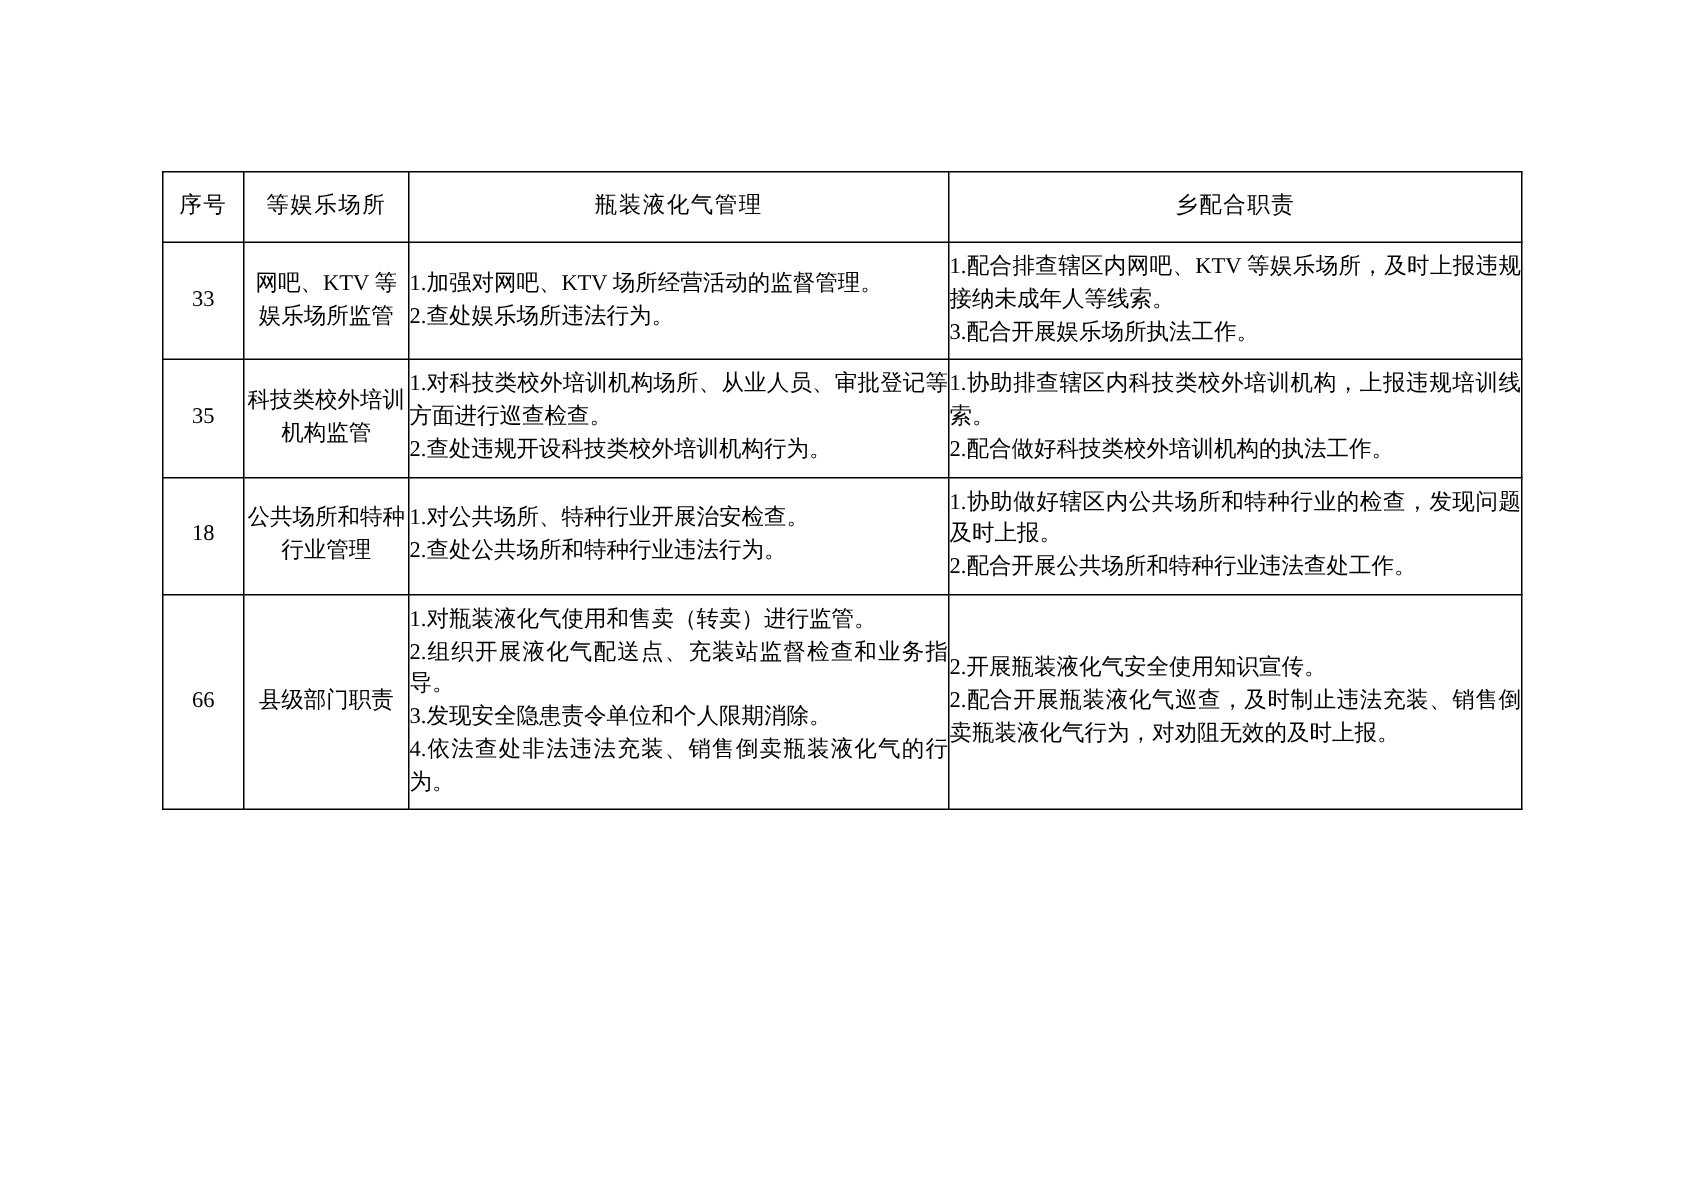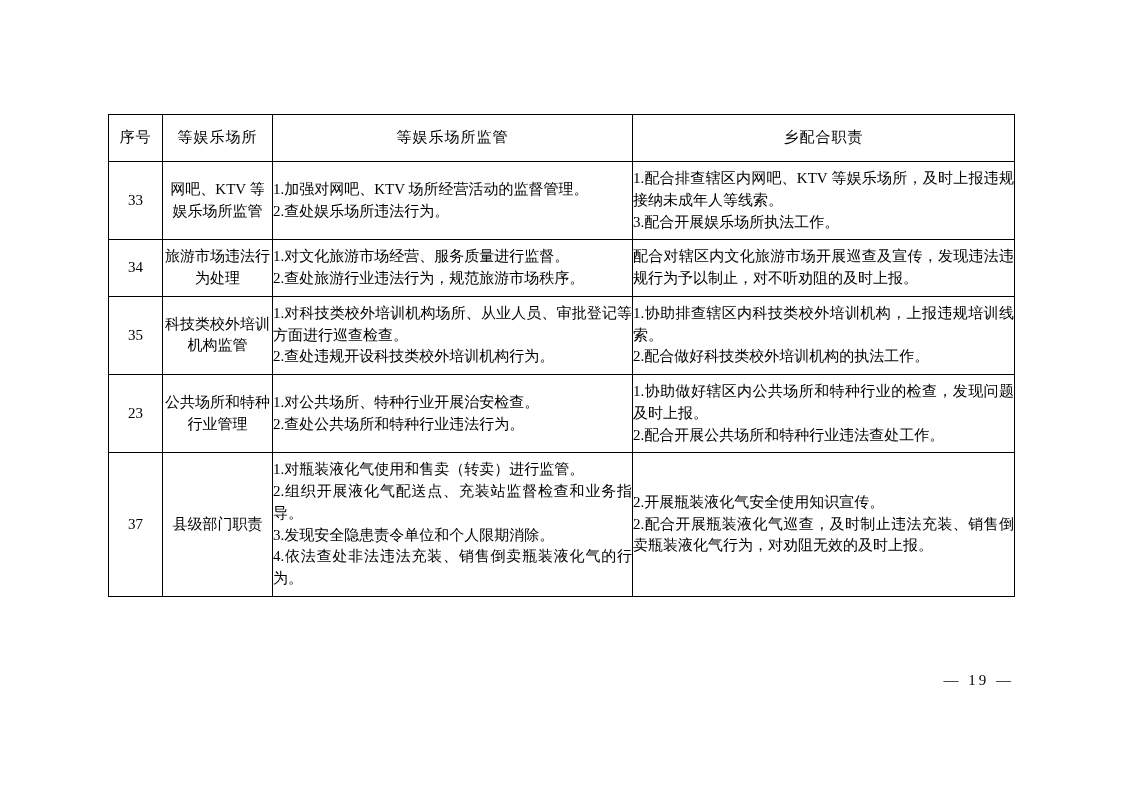--- a/index.html
+++ b/index.html
@@ -85,90 +85,78 @@
     <colgroup>
       <col class="col-no">
       <col class="col-name">
       <col class="col-county">
       <col class="col-town">
     </colgroup>
     <thead>
       <tr>
         <td>序号</td>
         <td>等娱乐场所</td>
-        <td>等娱乐场所监管</td>
+        <td>瓶装液化气管理</td>
         <td>乡配合职责</td>
       </tr>
     </thead>
     <tbody>
 
       <tr>
         <td class="cell-center">33</td>
         <td class="cell-name">网吧、KTV 等娱乐场所监管</td>
         <td class="cell-body lines">
           <p>1.加强对网吧、KTV 场所经营活动的监督管理。</p>
           <p>2.查处娱乐场所违法行为。</p>
         </td>
         <td class="cell-body lines">
           <p>1.配合排查辖区内网吧、KTV 等娱乐场所，及时上报违规接纳未成年人等线索。</p>
           <p>3.配合开展娱乐场所执法工作。</p>
         </td>
       </tr>
 
-      <tr>
-        <td class="cell-center">34</td>
-        <td class="cell-name">旅游市场违法行为处理</td>
-        <td class="cell-body lines">
-          <p>1.对文化旅游市场经营、服务质量进行监督。</p>
-          <p>2.查处旅游行业违法行为，规范旅游市场秩序。</p>
-        </td>
-        <td class="cell-body lines">
-          <p>配合对辖区内文化旅游市场开展巡查及宣传，发现违法违规行为予以制止，对不听劝阻的及时上报。</p>
-        </td>
-      </tr>
 
       <tr>
         <td class="cell-center">35</td>
         <td class="cell-name">科技类校外培训机构监管</td>
         <td class="cell-body lines">
           <p>1.对科技类校外培训机构场所、从业人员、审批登记等方面进行巡查检查。</p>
           <p>2.查处违规开设科技类校外培训机构行为。</p>
         </td>
         <td class="cell-body lines">
           <p>1.协助排查辖区内科技类校外培训机构，上报违规培训线索。</p>
           <p>2.配合做好科技类校外培训机构的执法工作。</p>
         </td>
       </tr>
 
       <tr>
-        <td class="cell-center">23</td>
+        <td class="cell-center">18</td>
         <td class="cell-name">公共场所和特种行业管理</td>
         <td class="cell-body lines">
           <p>1.对公共场所、特种行业开展治安检查。</p>
           <p>2.查处公共场所和特种行业违法行为。</p>
         </td>
         <td class="cell-body lines">
           <p>1.协助做好辖区内公共场所和特种行业的检查，发现问题及时上报。</p>
           <p>2.配合开展公共场所和特种行业违法查处工作。</p>
         </td>
       </tr>
 
       <tr>
-        <td class="cell-center">37</td>
+        <td class="cell-center">66</td>
         <td class="cell-name">县级部门职责</td>
         <td class="cell-body lines">
           <p>1.对瓶装液化气使用和售卖（转卖）进行监管。</p>
           <p>2.组织开展液化气配送点、充装站监督检查和业务指导。</p>
           <p>3.发现安全隐患责令单位和个人限期消除。</p>
           <p>4.依法查处非法违法充装、销售倒卖瓶装液化气的行为。</p>
         </td>
         <td class="cell-body lines">
           <p>2.开展瓶装液化气安全使用知识宣传。</p>
           <p>2.配合开展瓶装液化气巡查，及时制止违法充装、销售倒卖瓶装液化气行为，对劝阻无效的及时上报。</p>
         </td>
       </tr>
 
     </tbody>
   </table>
 
-  <div class="page-number">— 19 —</div>
 
 </div>
 
 </body></html>

